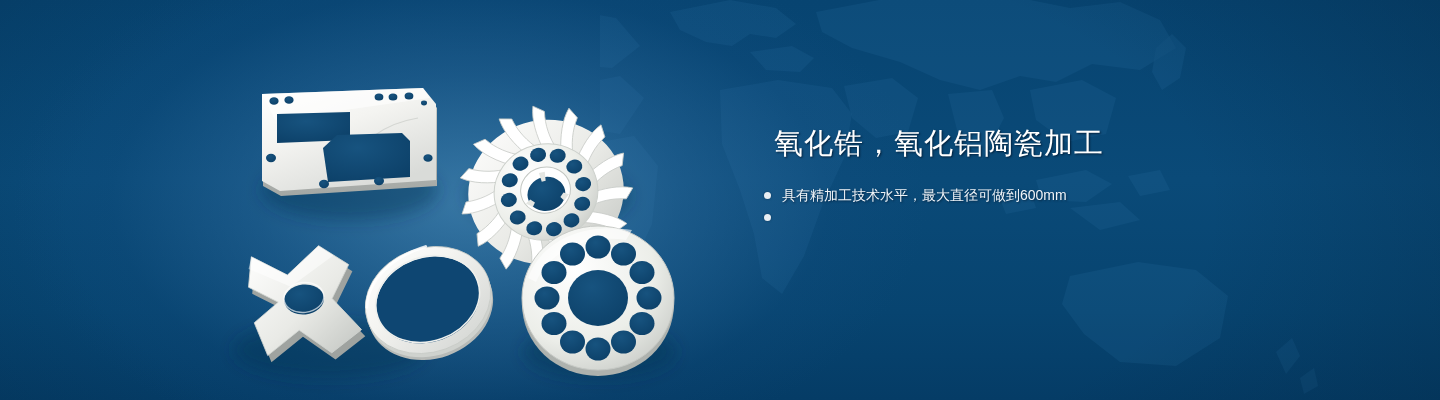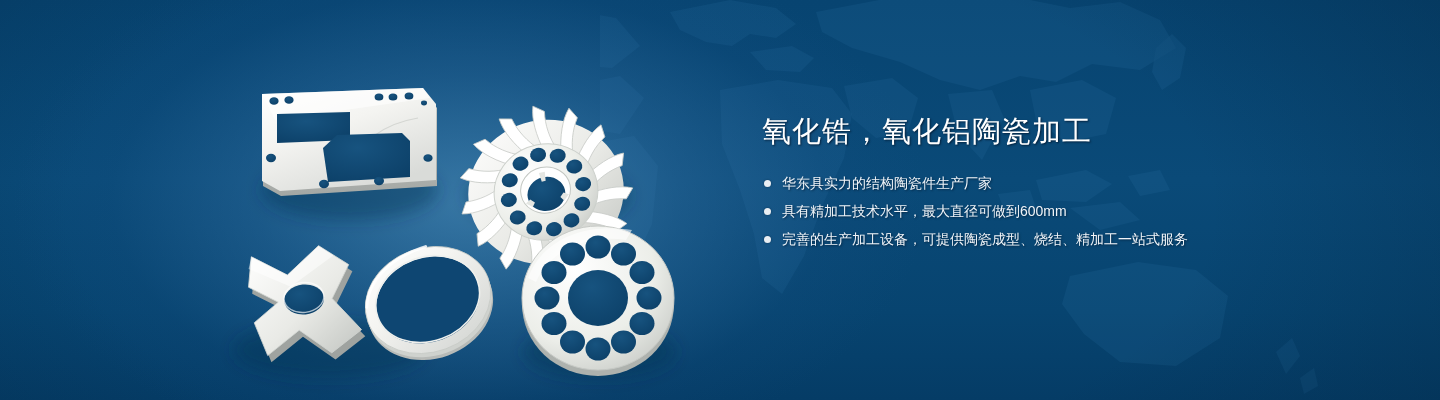--- a/index.html
+++ b/index.html
@@ -60,21 +60,21 @@
   .photo-group svg { display: block; width: 100%; height: 100%; }
 
   
   .copy {
     position: absolute;
     left: 762px;
     top: 112px;
     width: 620px;
   }
   .headline {
-    margin: 0;
+    margin: 12px;
     font-size: 29px;
     line-height: 38px;
     font-weight: 400;
     letter-spacing: 1px;
     color: #ffffff;
     text-shadow: 1px 1px 2px rgba(0,18,38,0.75);
     white-space: nowrap;
   }
   .feature-list {
     list-style: none;
@@ -350,26 +350,21 @@
 
     </svg>
   </div>
 
   <div class="copy">
     <h1 class="headline">氧化锆，氧化铝陶瓷加工</h1>
 
     <ul class="feature-list">
       <li class="feature-item">
         <span class="bullet-dot"></span>
-        <span>华东具实力的结构陶瓷件生产厂家</span>
-      </li>
-      <li class="feature-item">
-        <span class="bullet-dot"></span>
         <span>具有精加工技术水平，最大直径可做到600mm</span>
       </li>
       <li class="feature-item">
         <span class="bullet-dot"></span>
-        <span>完善的生产加工设备，可提供陶瓷成型、烧结、精加工一站式服务</span>
       </li>
     </ul>
   </div>
 
 </div>
 
 </body></html>

